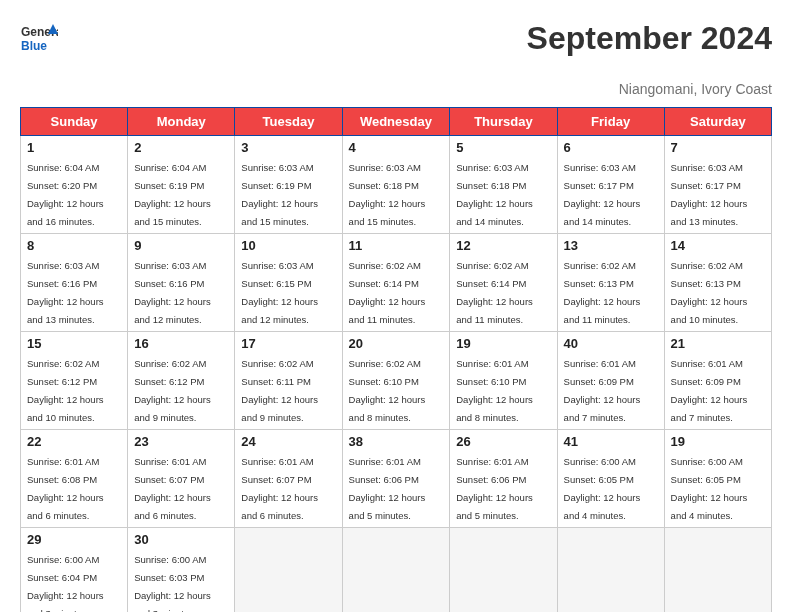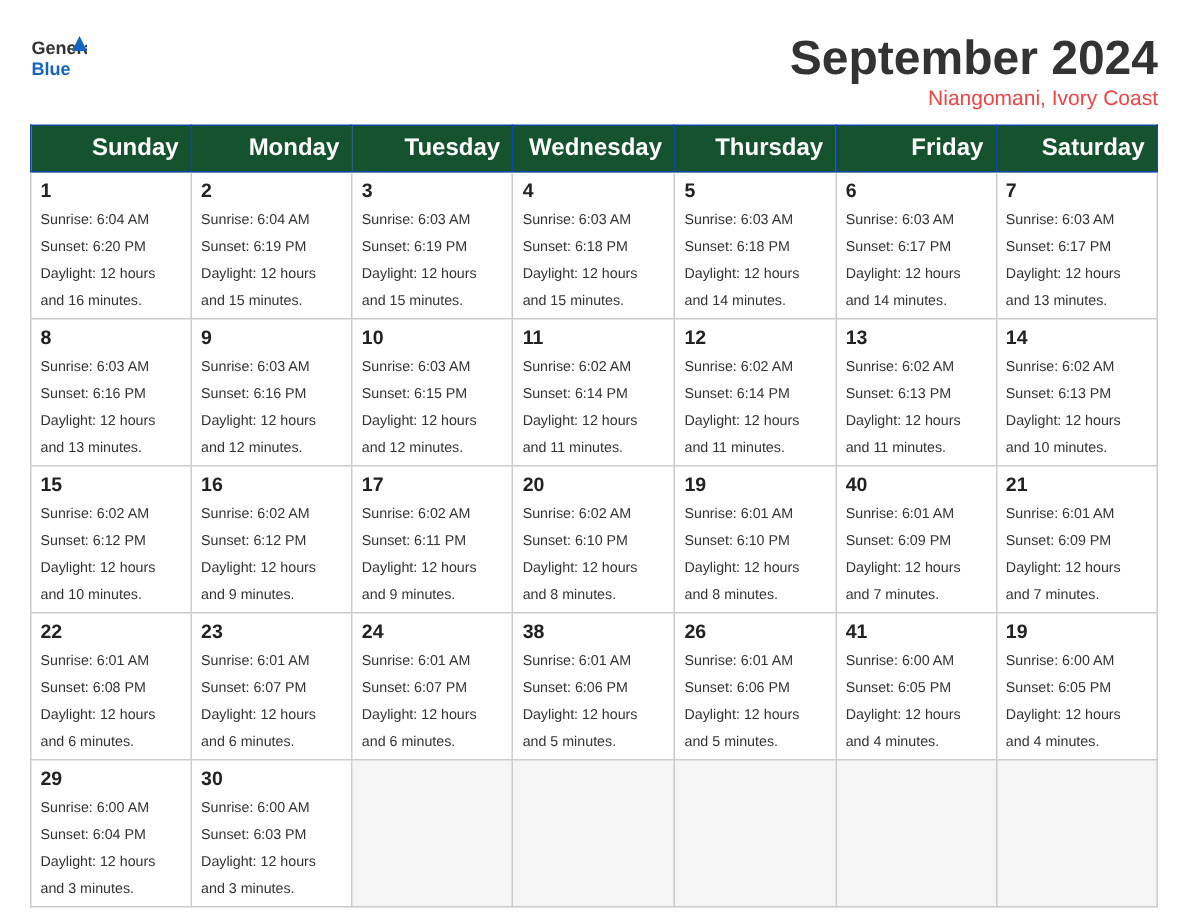--- a/index.html
+++ b/index.html
@@ -24,33 +24,34 @@
       text-align: right;
     }
     .month-year {
       font-size: 32px;
       font-weight: bold;
       color: #333;
       margin-left: 25px;
     }
     .location {
       font-size: 14px;
-      color: #ef4444;
+      color: #737373;
+      margin-top: 24px;
     }
     table {
       width: 100%;
       border-collapse: collapse;
     }
     th {
-      background-color: #14532d;
+      background-color: #ef4444;
       color: white;
-      font-size: 16px;
+      font-size: 13px;
       font-weight: bold;
       padding: 6px 8px;
-      text-align: right;
+      text-align: center;
       border: 1px solid #0d47a1;
     }
     td {
       border: 1px solid #ccc;
       vertical-align: top;
       padding: 4px 6px;
       width: 108px;
       min-height: 80px;
       background: #fff;
     }

